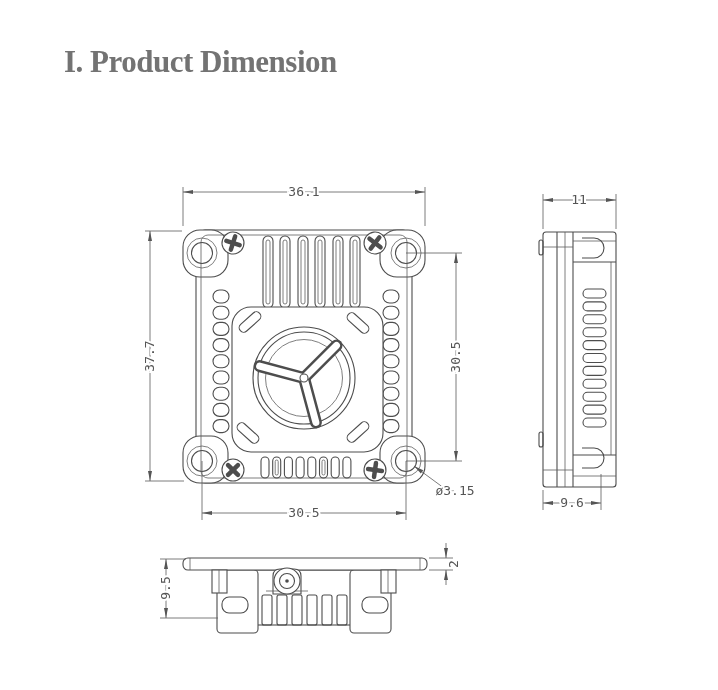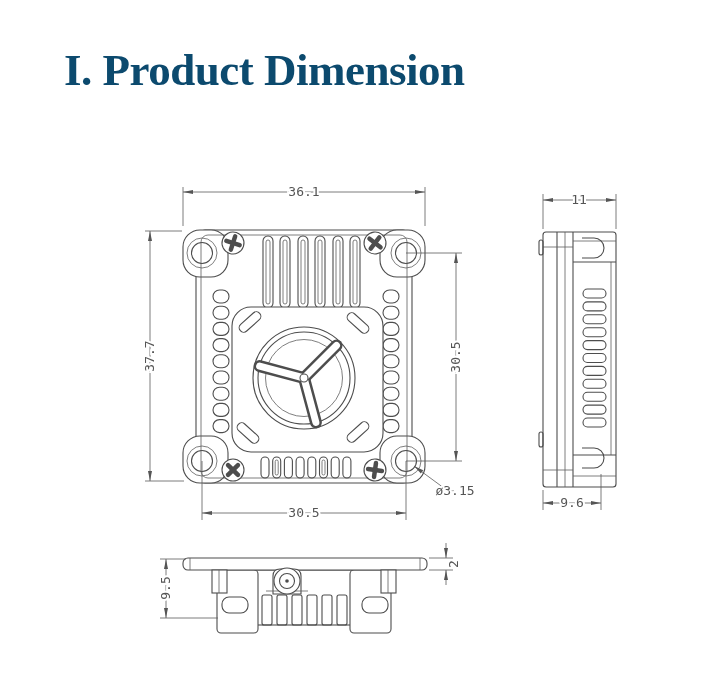--- a/index.html
+++ b/index.html
@@ -1,19 +1,19 @@
 <!DOCTYPE html>
 <html><head>
 <meta charset="utf-8">
 <style>
   html,body { margin:0; padding:0; }
   body { width:718px; height:690px; background:#ffffff; position:relative; overflow:hidden;
          font-family:"Liberation Sans", sans-serif; }
   .page-title { position:absolute; left:64px; top:44px; font-family:"Liberation Serif", serif;
-                font-weight:bold; font-size:45px; letter-spacing:-0.5px; color:#0c4a6e; white-space:nowrap; }
+                font-weight:bold; font-size:31px; letter-spacing:-0.5px; color:#737373; white-space:nowrap; }
   svg.drawing { position:absolute; left:0; top:0; }
   
   .s  { fill:#ffffff; stroke:#4d4d4d; stroke-width:1.1; }
   .o  { fill:none;    stroke:#4d4d4d; stroke-width:1.1; }
   .t  { fill:none;    stroke:#5e5e5e; stroke-width:0.8; }
   .d  { fill:none;    stroke:#5a5a5a; stroke-width:0.8; }
   .spoke-dark  { fill:none; stroke:#4d4d4d; stroke-width:12; stroke-linecap:round; }
   .spoke-white { fill:none; stroke:#ffffff; stroke-width:7;  stroke-linecap:round; }
   .cross { stroke:#4d4d4d; stroke-width:4.5; stroke-linecap:round; }
   .dimtxt { font-family:"DejaVu Sans Mono", monospace; font-size:13px; fill:#555555;

